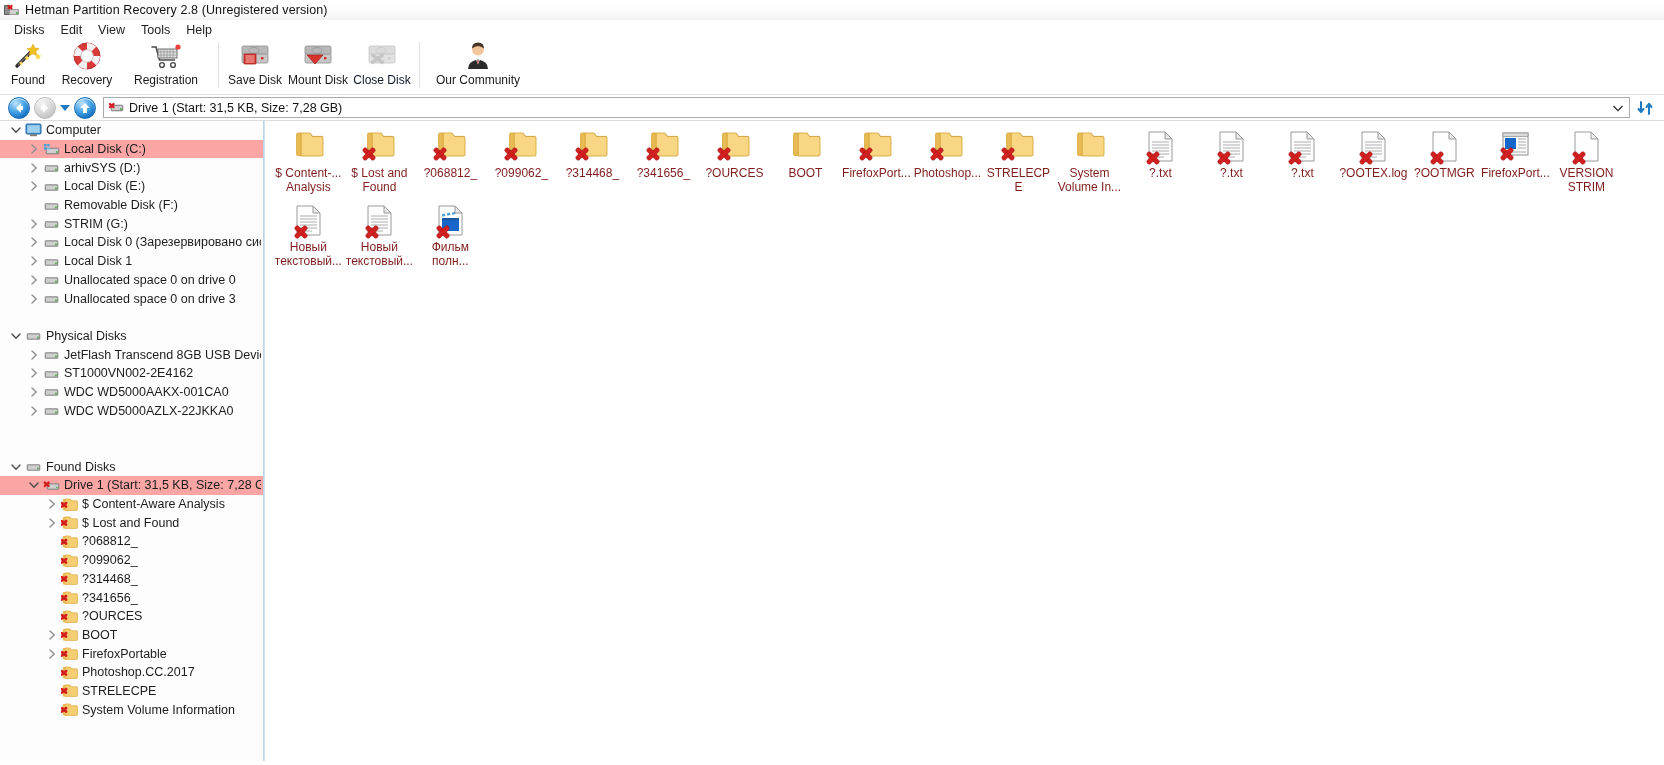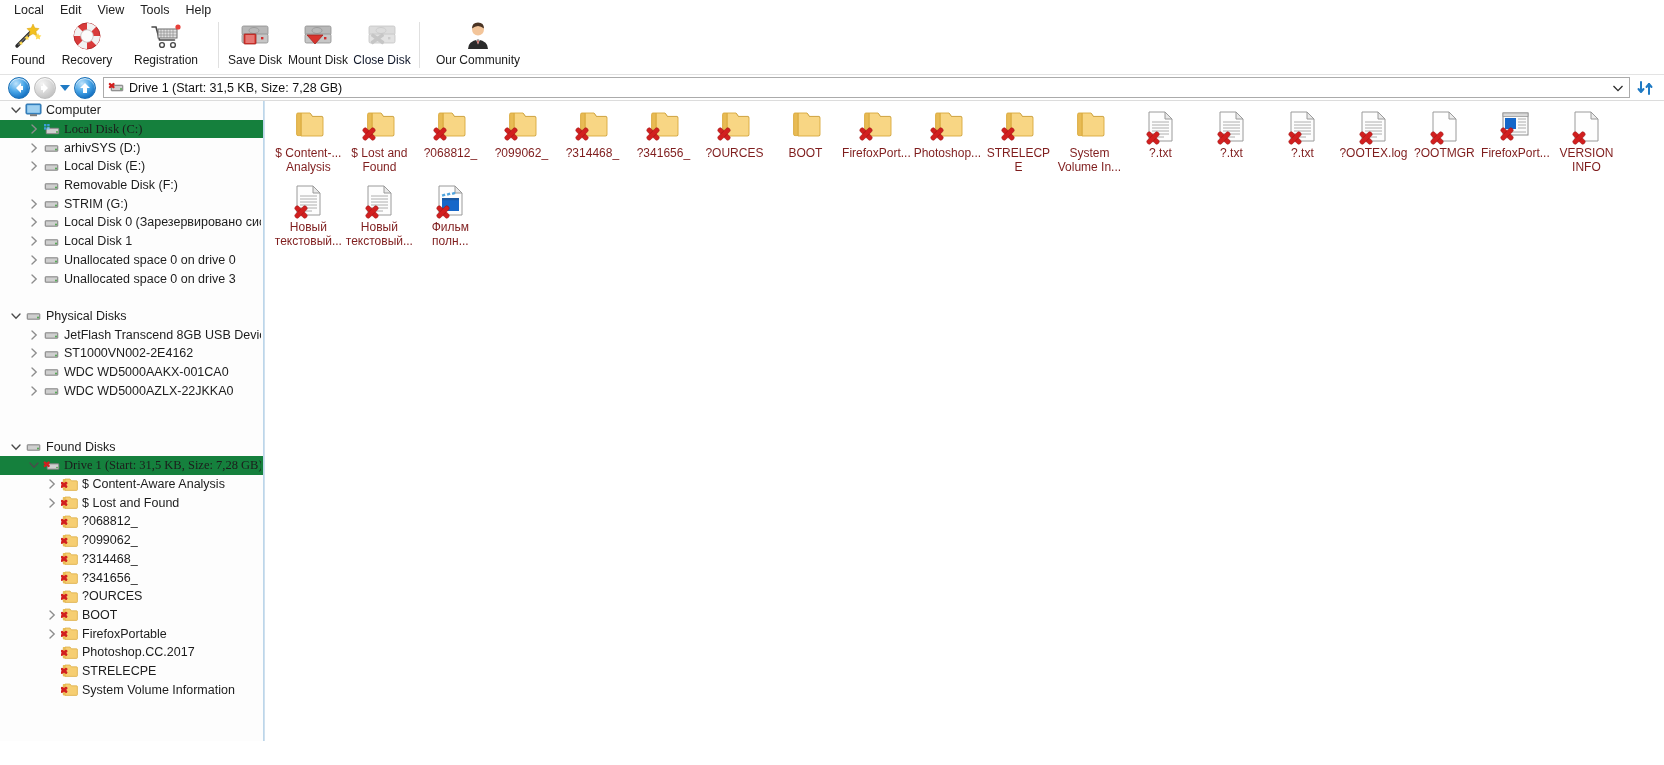--- a/index.html
+++ b/index.html
@@ -123,21 +123,21 @@
   }
   .splitter { width: 1px; background: #cfe0ee; }
   .file-pane { flex: 1 1 auto; background: #fff; position: relative; overflow: hidden; }
 
   
   .tree-row {
     height: 18.7px; display: flex; align-items: center;
     white-space: nowrap; cursor: default; font-size: 12.5px; color: #1c1c1c;
     padding-right: 2px;
   }
-  .tree-row.selected { background: #15803d; font-family: Liberation Serif, serif; }
+  .tree-row.selected { background: #fca5a5; }
   .tree-row.spacer { height: 18.7px; }
   .tw-arrow {
     width: 16px; height: 18px; display:flex; align-items:center; justify-content:center;
     flex: 0 0 16px;
   }
   .tw-icon { width: 18px; height: 16px; display:flex; align-items:center; justify-content:center; flex:0 0 18px; margin-right: 4px;}
   .tw-label { overflow: hidden; }
 
   
   .file-grid {
@@ -156,23 +156,39 @@
     text-align: center; line-height: 13.5px; width: 70px;
     word-break: break-word;
   }
   .redx { position: absolute; left: -4px; bottom: -2px; width: 18px; height: 18px; }
 </style>
 </head>
 <body>
 
 <div id="app">
 
+  <div class="titlebar">
+    <div class="app-icon">
+      <svg width="16" height="16" viewBox="0 0 16 16">
+        <rect x="0" y="3" width="6" height="10" rx="1" fill="#5a5a5a"></rect>
+        <rect x="1" y="4" width="4" height="8" fill="#8d8d8d"></rect>
+        <rect x="5" y="7" width="10" height="6" rx="1" fill="#9a9a9a"></rect>
+        <rect x="6" y="8" width="8" height="4" fill="#cfcfcf"></rect>
+        <circle cx="13" cy="11" r="1" fill="#3fa33f"></circle>
+        <g fill="#d21f1f">
+          <rect x="3" y="4" width="6" height="2.2" rx="1" transform="rotate(40 6 5)"></rect>
+          <rect x="3" y="4" width="6" height="2.2" rx="1" transform="rotate(-40 6 5)"></rect>
+        </g>
+      </svg>
+    </div>
+    <div class="title-text">Hetman Partition Recovery 2.8 (Unregistered version)</div>
+  </div>
 
   <div class="menubar">
-    <div class="menu-item">Local</div>
+    <div class="menu-item">Disks</div>
     <div class="menu-item">Edit</div>
     <div class="menu-item">View</div>
     <div class="menu-item">Tools</div>
     <div class="menu-item">Help</div>
   </div>
 
   <div class="toolbar">
 
     <div class="tb-btn tb-wizard">
       <div class="tb-ico">
@@ -1103,21 +1119,21 @@
               <div style="position: relative;"><svg width="25" height="31" viewBox="0 0 25 31">
                   <path d="M1 1 h16 l7 7 v22 H1z" fill="#fefefe" stroke="#9a9a9a" stroke-width="1"></path>
                   <path d="M17 1 l7 7 h-7z" fill="#ececec" stroke="#9a9a9a" stroke-width="1"></path>
                 </svg><svg class="redx" width="19" height="19" viewBox="0 0 20 20">
                   <g fill="#d21f1f" stroke="#9d1414" stroke-width=".6">
                     <rect x="1.5" y="7.4" width="17" height="5.2" rx="2.4" transform="rotate(45 10 10)"></rect>
                     <rect x="1.5" y="7.4" width="17" height="5.2" rx="2.4" transform="rotate(-45 10 10)"></rect>
                   </g>
                 </svg></div>
             </div>
-            <div class="fi-name">VERSION INFO</div>
+            <div class="fi-name">VERSION STRIM</div>
           </div>
           <div class="file-item">
             <div class="fi-ico">
               <div style="position: relative;"><svg width="25" height="31" viewBox="0 0 25 31">
                   <path d="M1 1 h16 l7 7 v22 H1z" fill="#fdfdfd" stroke="#9a9a9a" stroke-width="1"></path>
                   <path d="M17 1 l7 7 h-7z" fill="#e8e8e8" stroke="#9a9a9a" stroke-width="1"></path>
                   <g stroke="#9a9a9a" stroke-width=".8">
                     <line x1="4" y1="11" x2="21" y2="11"></line>
                     <line x1="4" y1="14" x2="21" y2="14"></line>
                     <line x1="4" y1="17" x2="21" y2="17"></line>

